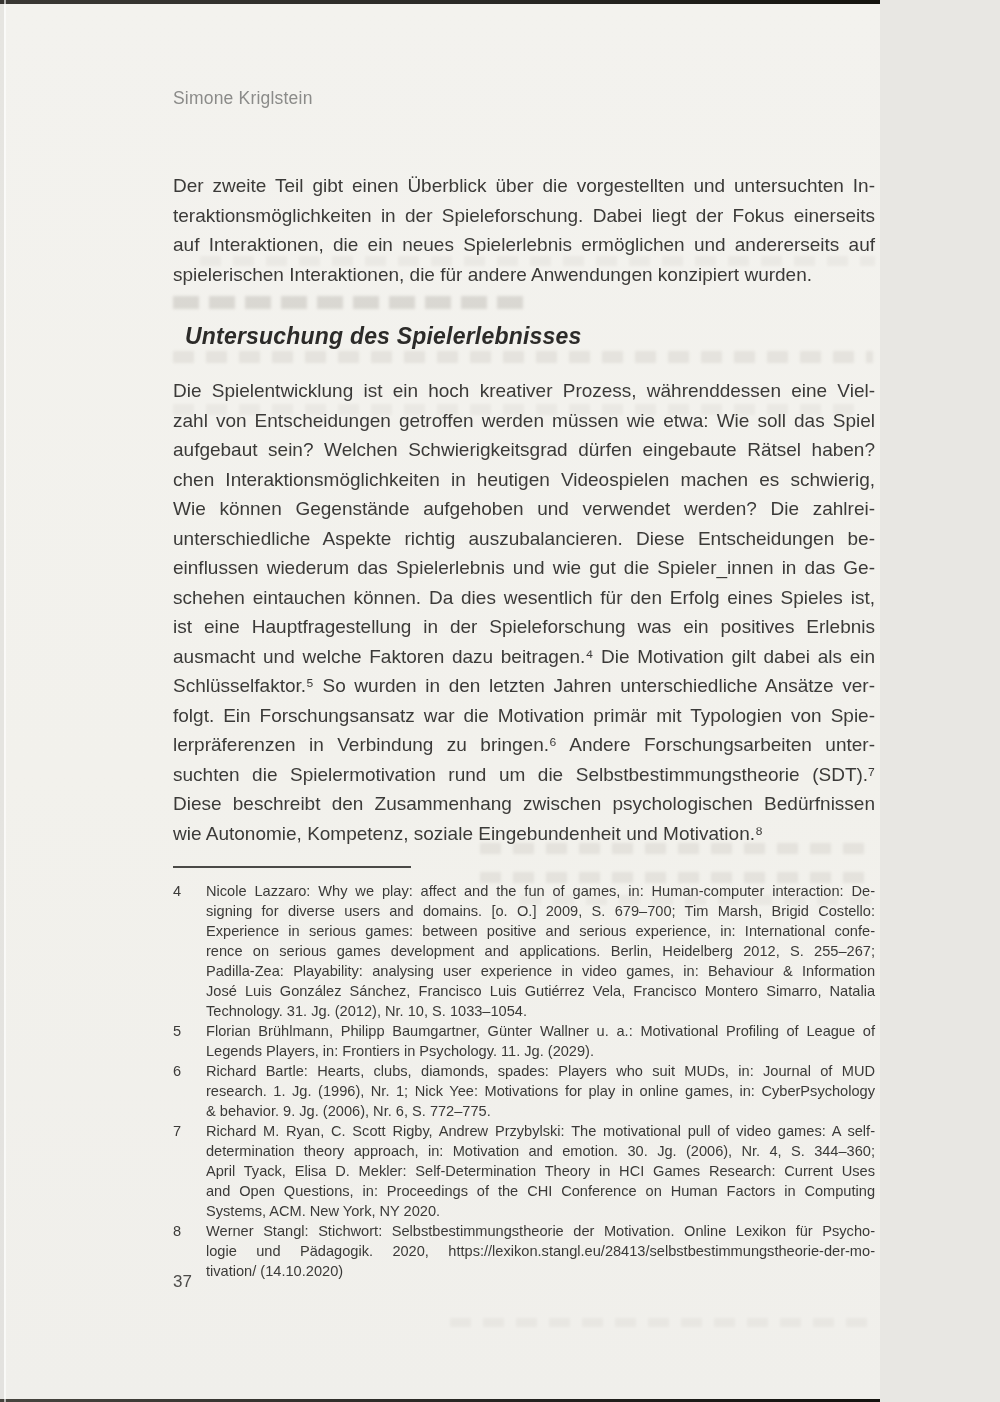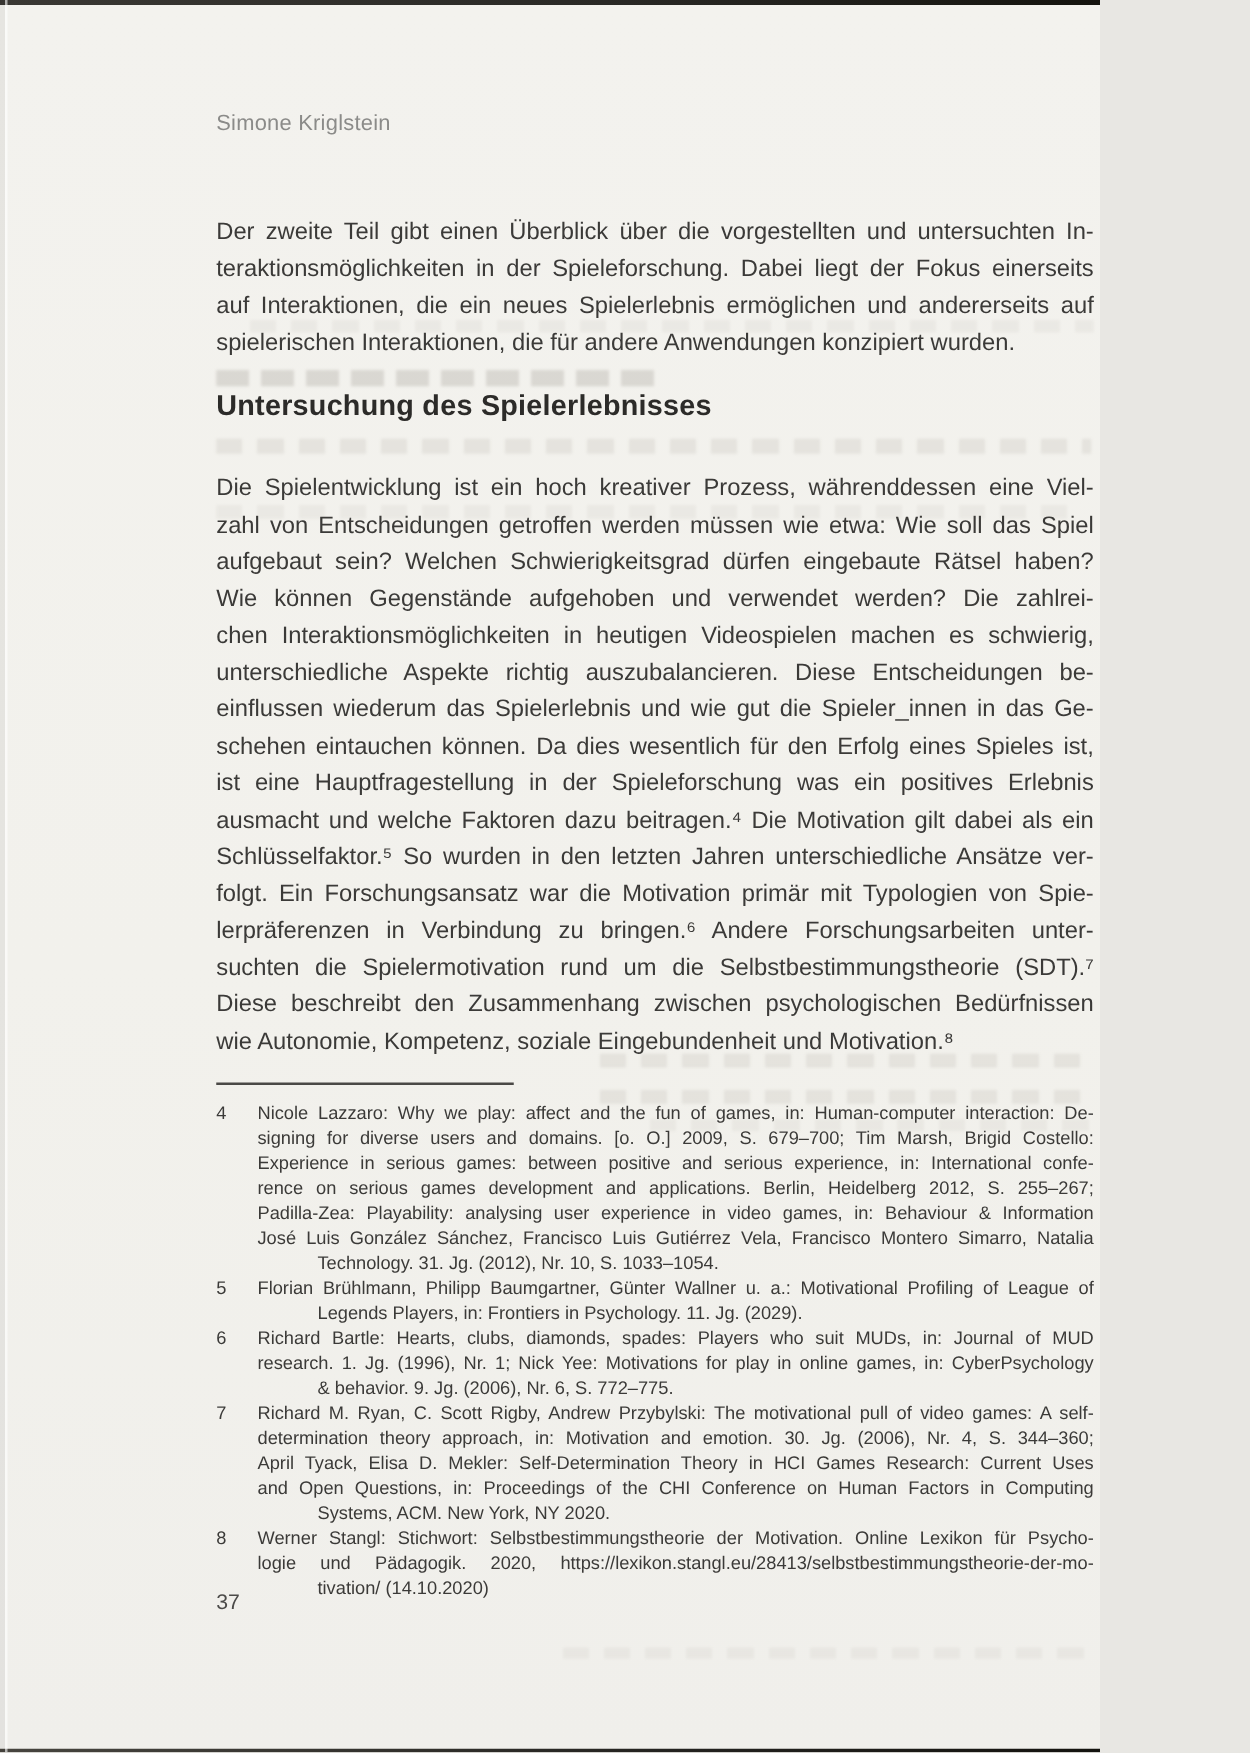--- a/index.html
+++ b/index.html
@@ -37,21 +37,21 @@
   .tline.tline-last{text-align-last:left;}
   .heading{position:absolute;left:173px;top:310px;font-size:23px;line-height:28px;
     font-weight:bold;color:#2c2b29;letter-spacing:.2px;}
   .fnrule{position:absolute;left:173px;top:866px;width:238px;height:2px;background:#4a4946;}
   .footnotes{position:absolute;left:173px;top:881px;width:702px;}
   .footnote{display:flex;}
   .fn-num{flex:none;width:33px;font-size:14.6px;line-height:20px;color:#3b3a38;}
   .fn-body{flex:1;min-width:0;}
   .fline{font-size:14.6px;line-height:20px;color:#3b3a38;
     text-align:justify;text-align-last:justify;}
-  .fline.fline-last{text-align-last:left;margin-left:48px;}
+  .fline.fline-last{text-align-last:left;}
   .pagenum{position:absolute;left:173px;top:1272px;font-size:17px;color:#4c4b49;}
 </style>
 </head>
 <body>
 
 <div class="page">
 
   <div class="spine-shade"></div>
   <div class="spine-line"></div>
   <div class="spine-strip"></div>
@@ -71,28 +71,28 @@
 
   <div class="author">Simone Kriglstein</div>
 
   <div class="textcol intro">
       <div class="tline">Der zweite Teil gibt einen Überblick über die vorgestellten und untersuchten In-</div>
       <div class="tline">teraktionsmöglichkeiten in der Spieleforschung. Dabei liegt der Fokus einerseits</div>
       <div class="tline">auf Interaktionen, die ein neues Spielerlebnis ermöglichen und andererseits auf</div>
       <div class="tline tline-last">spielerischen Interaktionen, die für andere Anwendungen konzipiert wurden.</div>
     </div>
 
-  <h1 class="heading" style="margin:0;">Untersuchung des Spielerlebnisses</h1>
+  <h1 class="heading" style="margin:12px;font-style:italic;">Untersuchung des Spielerlebnisses</h1>
 
   <div class="textcol bodypara">
       <div class="tline">Die Spielentwicklung ist ein hoch kreativer Prozess, währenddessen eine Viel-</div>
       <div class="tline">zahl von Entscheidungen getroffen werden müssen wie etwa: Wie soll das Spiel</div>
       <div class="tline">aufgebaut sein? Welchen Schwierigkeitsgrad dürfen eingebaute Rätsel haben?</div>
+      <div class="tline">chen Interaktionsmöglichkeiten in heutigen Videospielen machen es schwierig,</div>
       <div class="tline">Wie können Gegenstände aufgehoben und verwendet werden? Die zahlrei-</div>
-      <div class="tline">chen Interaktionsmöglichkeiten in heutigen Videospielen machen es schwierig,</div>
       <div class="tline">unterschiedliche Aspekte richtig auszubalancieren. Diese Entscheidungen be-</div>
       <div class="tline">einflussen wiederum das Spielerlebnis und wie gut die Spieler_innen in das Ge-</div>
       <div class="tline">schehen eintauchen können. Da dies wesentlich für den Erfolg eines Spieles ist,</div>
       <div class="tline">ist eine Hauptfragestellung in der Spieleforschung was ein positives Erlebnis</div>
       <div class="tline">ausmacht und welche Faktoren dazu beitragen.⁴ Die Motivation gilt dabei als ein</div>
       <div class="tline">Schlüsselfaktor.⁵ So wurden in den letzten Jahren unterschiedliche Ansätze ver-</div>
       <div class="tline">folgt. Ein Forschungsansatz war die Motivation primär mit Typologien von Spie-</div>
       <div class="tline">lerpräferenzen in Verbindung zu bringen.⁶ Andere Forschungsarbeiten unter-</div>
       <div class="tline">suchten die Spielermotivation rund um die Selbstbestimmungstheorie (SDT).⁷</div>
       <div class="tline">Diese beschreibt den Zusammenhang zwischen psychologischen Bedürfnissen</div>

